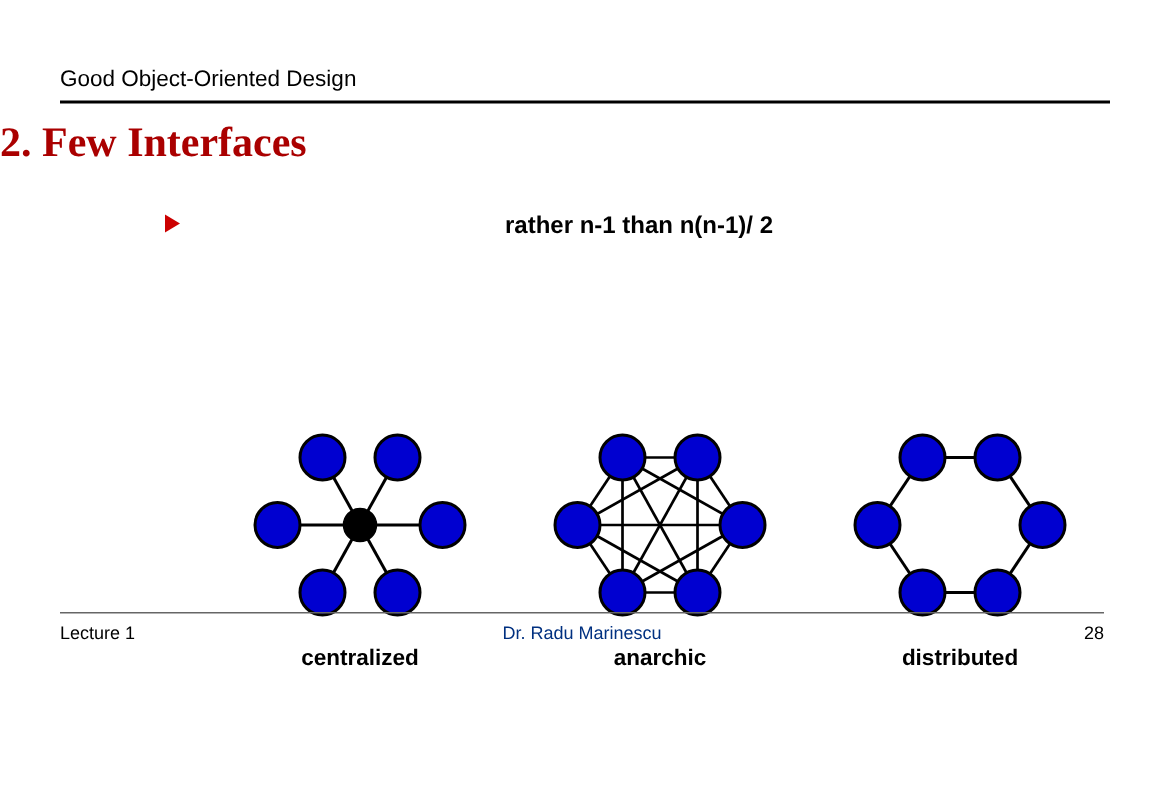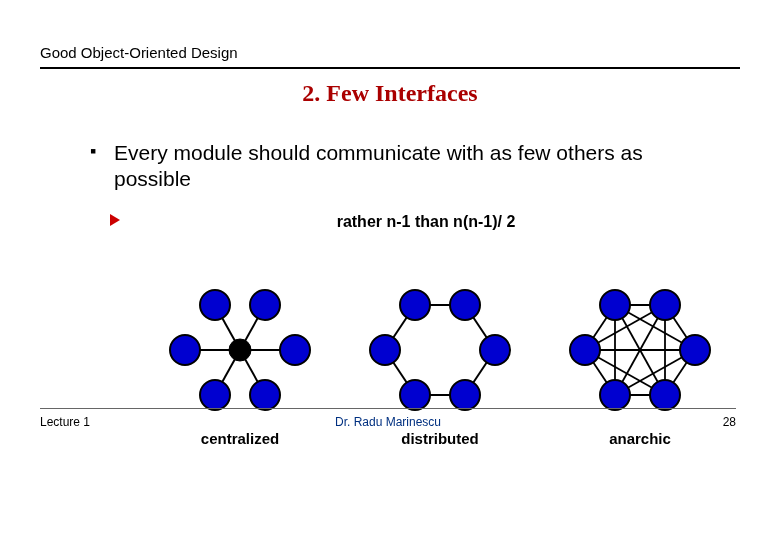--- a/index.html
+++ b/index.html
@@ -27,25 +27,25 @@
     font-size: 15px;
     color: #000;
     border-bottom: 2px solid #000;
     padding-bottom: 6px;
   }
   .title {
     position: absolute;
     top: 80px;
     left: 0;
     right: 0;
-    text-align: center;
+    text-align: left;
     font-family: Georgia, 'Times New Roman', serif;
     font-weight: bold;
     color: #a00;
-    font-size: 24px;
+    font-size: 28px;
   }
   .body-text {
     position: absolute;
     top: 140px;
     left: 90px;
     right: 60px;
   }
   .bullet-main {
     font-size: 21px;
     color: #000;
@@ -128,21 +128,20 @@
 </head>
 <body>
 
 <div class="slide">
 
   <div class="header">Good Object-Oriented Design</div>
 
   <div class="title">2. Few Interfaces</div>
 
   <div class="body-text">
-    <div class="bullet-main">Every module should communicate with as few others as possible</div>
     <div class="bullet-sub">rather n-1 than n(n-1)/ 2</div>
   </div>
 
   <div class="diagrams">
 
     <div class="dia">
       <svg width="160" height="140" viewBox="0 0 160 140">
         <g stroke="#000" stroke-width="2">
           <line x1="80" y1="70" x2="55" y2="25"></line>
           <line x1="80" y1="70" x2="105" y2="25"></line>
@@ -155,42 +154,20 @@
           <circle cx="55" cy="25" r="15"></circle>
           <circle cx="105" cy="25" r="15"></circle>
           <circle cx="25" cy="70" r="15"></circle>
           <circle cx="135" cy="70" r="15"></circle>
           <circle cx="55" cy="115" r="15"></circle>
           <circle cx="105" cy="115" r="15"></circle>
         </g>
         <circle cx="80" cy="70" r="11" fill="#000" stroke="#000"></circle>
       </svg>
       <div class="dia-label">centralized</div>
-    </div>
-
-    <div class="dia">
-      <svg width="160" height="140" viewBox="0 0 160 140">
-        <g stroke="#000" stroke-width="2">
-          <line x1="55" y1="25" x2="105" y2="25"></line>
-          <line x1="105" y1="25" x2="135" y2="70"></line>
-          <line x1="135" y1="70" x2="105" y2="115"></line>
-          <line x1="105" y1="115" x2="55" y2="115"></line>
-          <line x1="55" y1="115" x2="25" y2="70"></line>
-          <line x1="25" y1="70" x2="55" y2="25"></line>
-        </g>
-        <g stroke="#000" stroke-width="2" fill="#0000d0">
-          <circle cx="55" cy="25" r="15"></circle>
-          <circle cx="105" cy="25" r="15"></circle>
-          <circle cx="25" cy="70" r="15"></circle>
-          <circle cx="135" cy="70" r="15"></circle>
-          <circle cx="55" cy="115" r="15"></circle>
-          <circle cx="105" cy="115" r="15"></circle>
-        </g>
-      </svg>
-      <div class="dia-label">distributed</div>
     </div>
 
     <div class="dia">
       <svg width="160" height="140" viewBox="0 0 160 140">
         <g stroke="#000" stroke-width="1.8">
           <line x1="55" y1="25" x2="105" y2="25"></line>
           <line x1="55" y1="25" x2="25" y2="70"></line>
           <line x1="55" y1="25" x2="135" y2="70"></line>
           <line x1="55" y1="25" x2="55" y2="115"></line>
           <line x1="55" y1="25" x2="105" y2="115"></line>
@@ -210,20 +187,42 @@
           <circle cx="105" cy="25" r="15"></circle>
           <circle cx="25" cy="70" r="15"></circle>
           <circle cx="135" cy="70" r="15"></circle>
           <circle cx="55" cy="115" r="15"></circle>
           <circle cx="105" cy="115" r="15"></circle>
         </g>
       </svg>
       <div class="dia-label">anarchic</div>
     </div>
 
+    <div class="dia">
+      <svg width="160" height="140" viewBox="0 0 160 140">
+        <g stroke="#000" stroke-width="2">
+          <line x1="55" y1="25" x2="105" y2="25"></line>
+          <line x1="105" y1="25" x2="135" y2="70"></line>
+          <line x1="135" y1="70" x2="105" y2="115"></line>
+          <line x1="105" y1="115" x2="55" y2="115"></line>
+          <line x1="55" y1="115" x2="25" y2="70"></line>
+          <line x1="25" y1="70" x2="55" y2="25"></line>
+        </g>
+        <g stroke="#000" stroke-width="2" fill="#0000d0">
+          <circle cx="55" cy="25" r="15"></circle>
+          <circle cx="105" cy="25" r="15"></circle>
+          <circle cx="25" cy="70" r="15"></circle>
+          <circle cx="135" cy="70" r="15"></circle>
+          <circle cx="55" cy="115" r="15"></circle>
+          <circle cx="105" cy="115" r="15"></circle>
+        </g>
+      </svg>
+      <div class="dia-label">distributed</div>
+    </div>
+
   </div>
 
   <div class="footer">
     <span>Lecture 1</span>
     <span class="footer-center">Dr. Radu Marinescu</span>
     <span>28</span>
   </div>
 
 </div>
 

